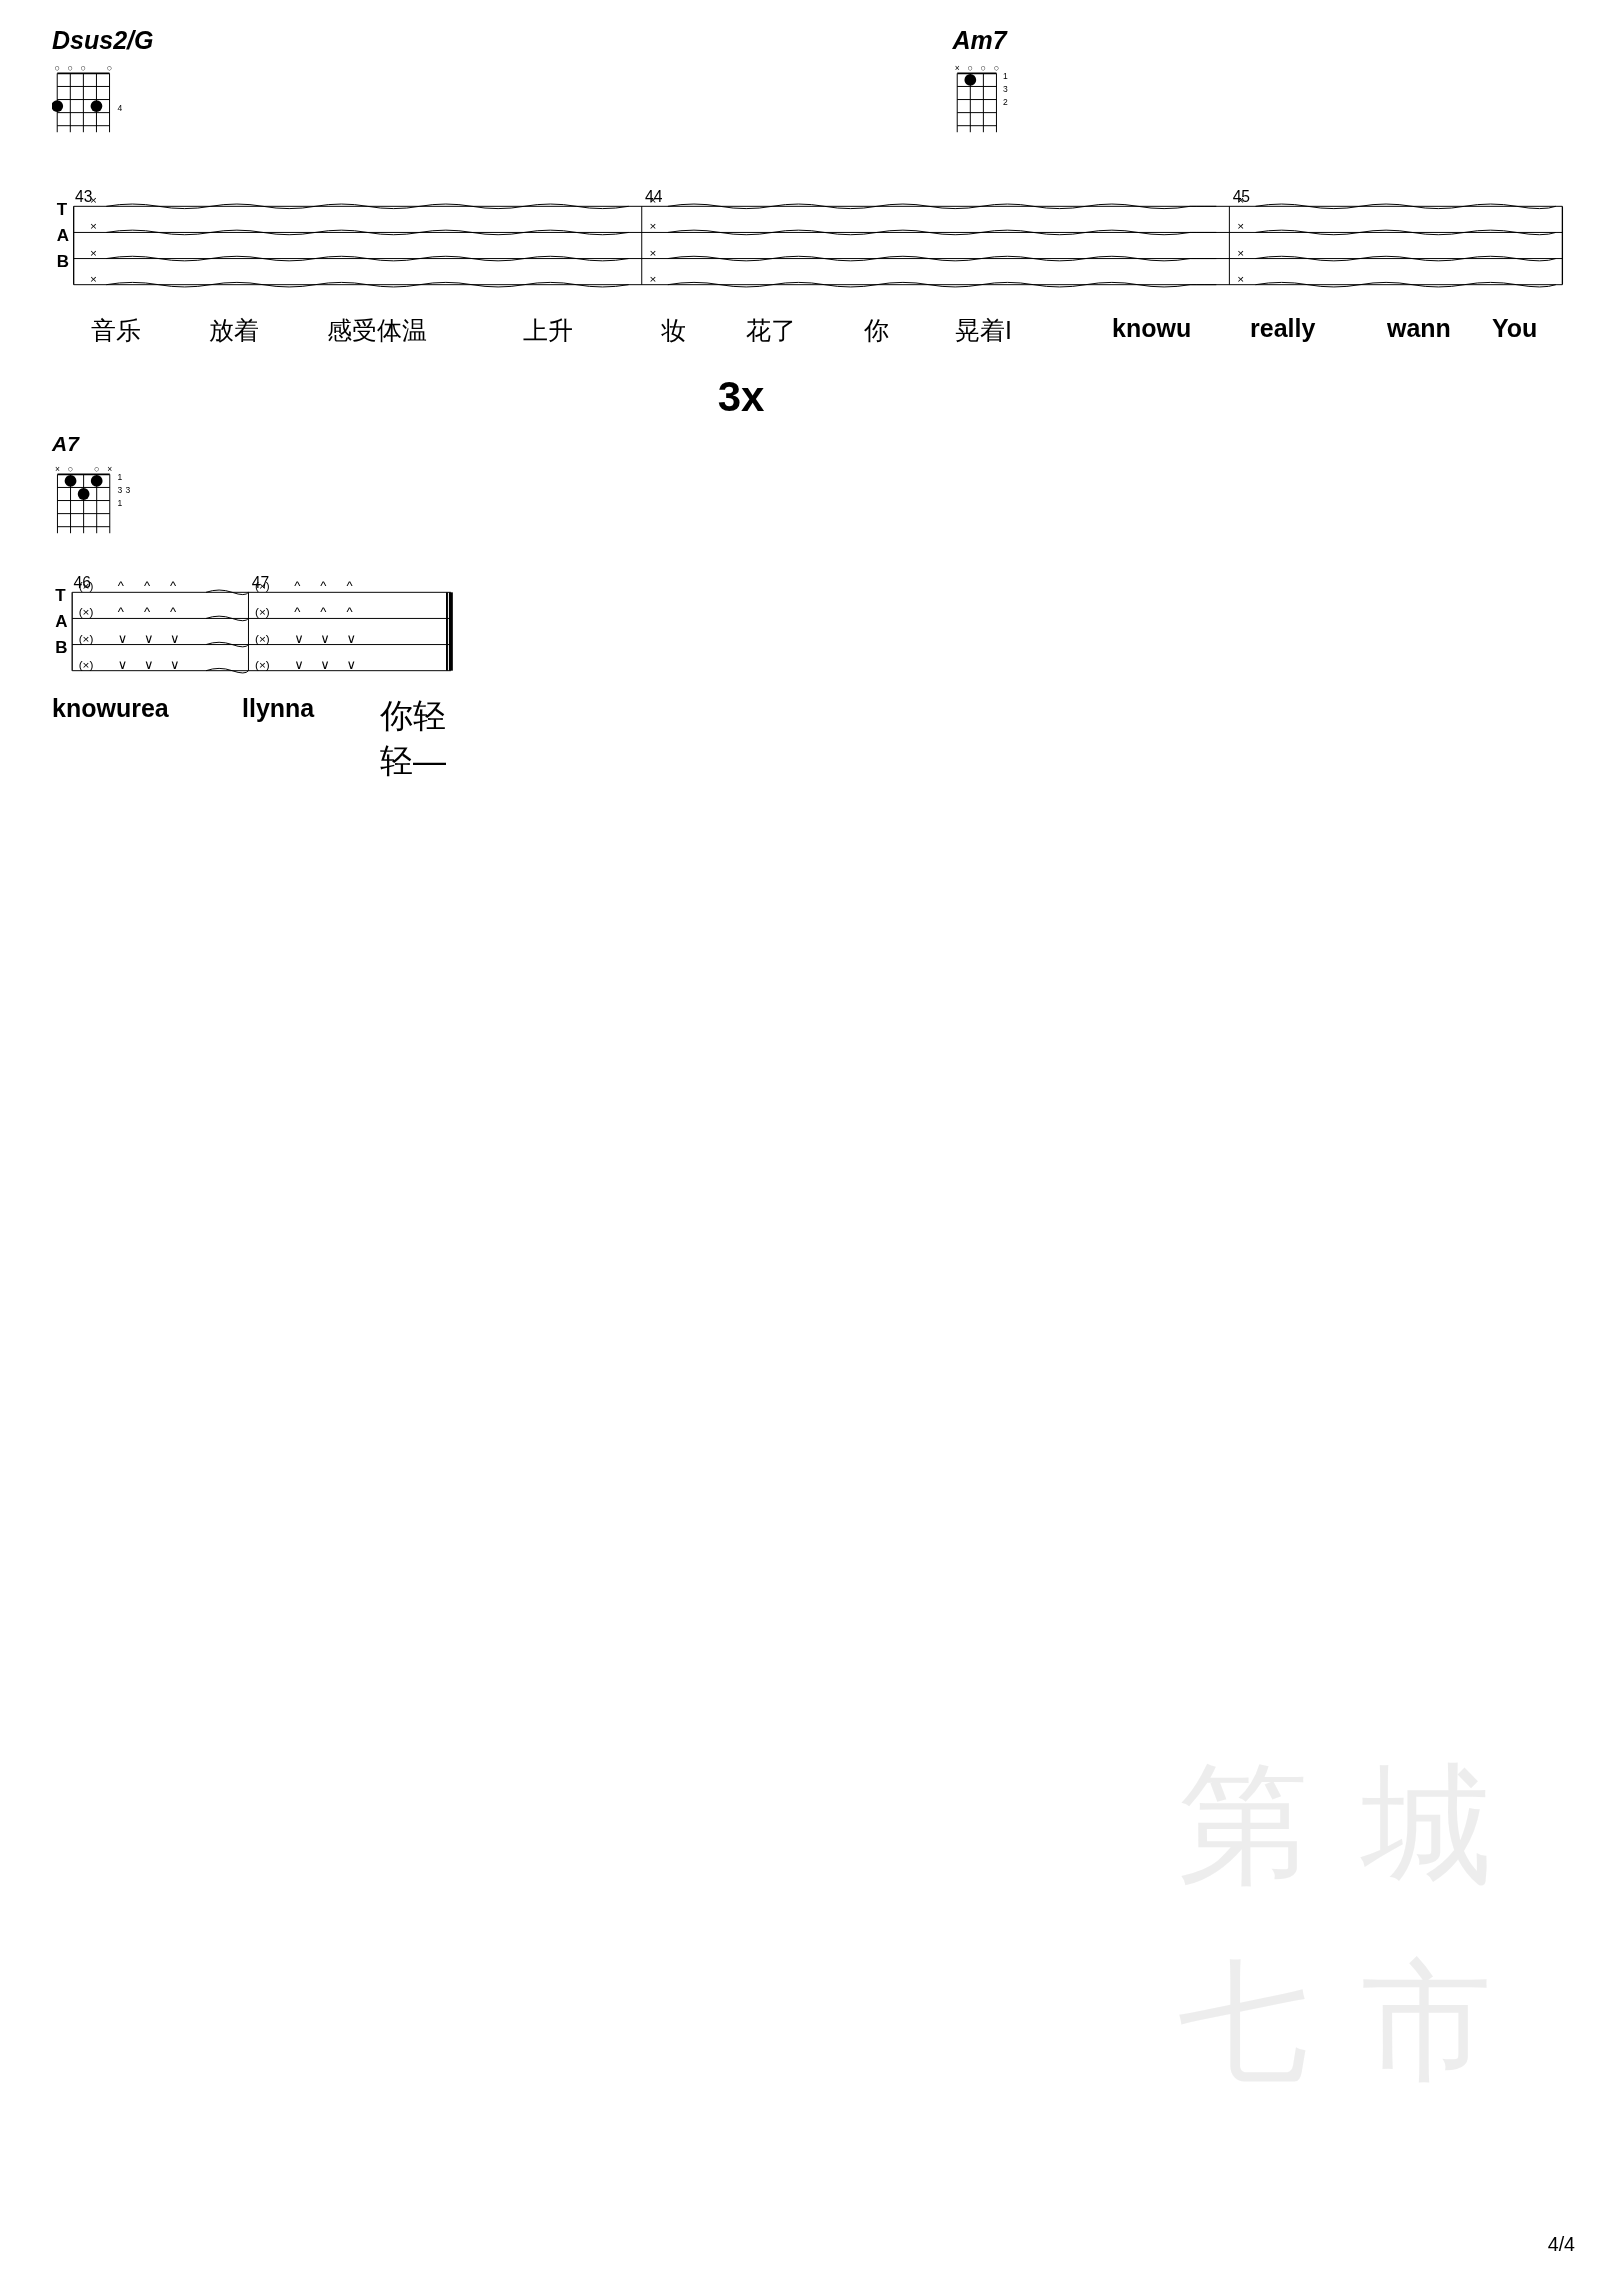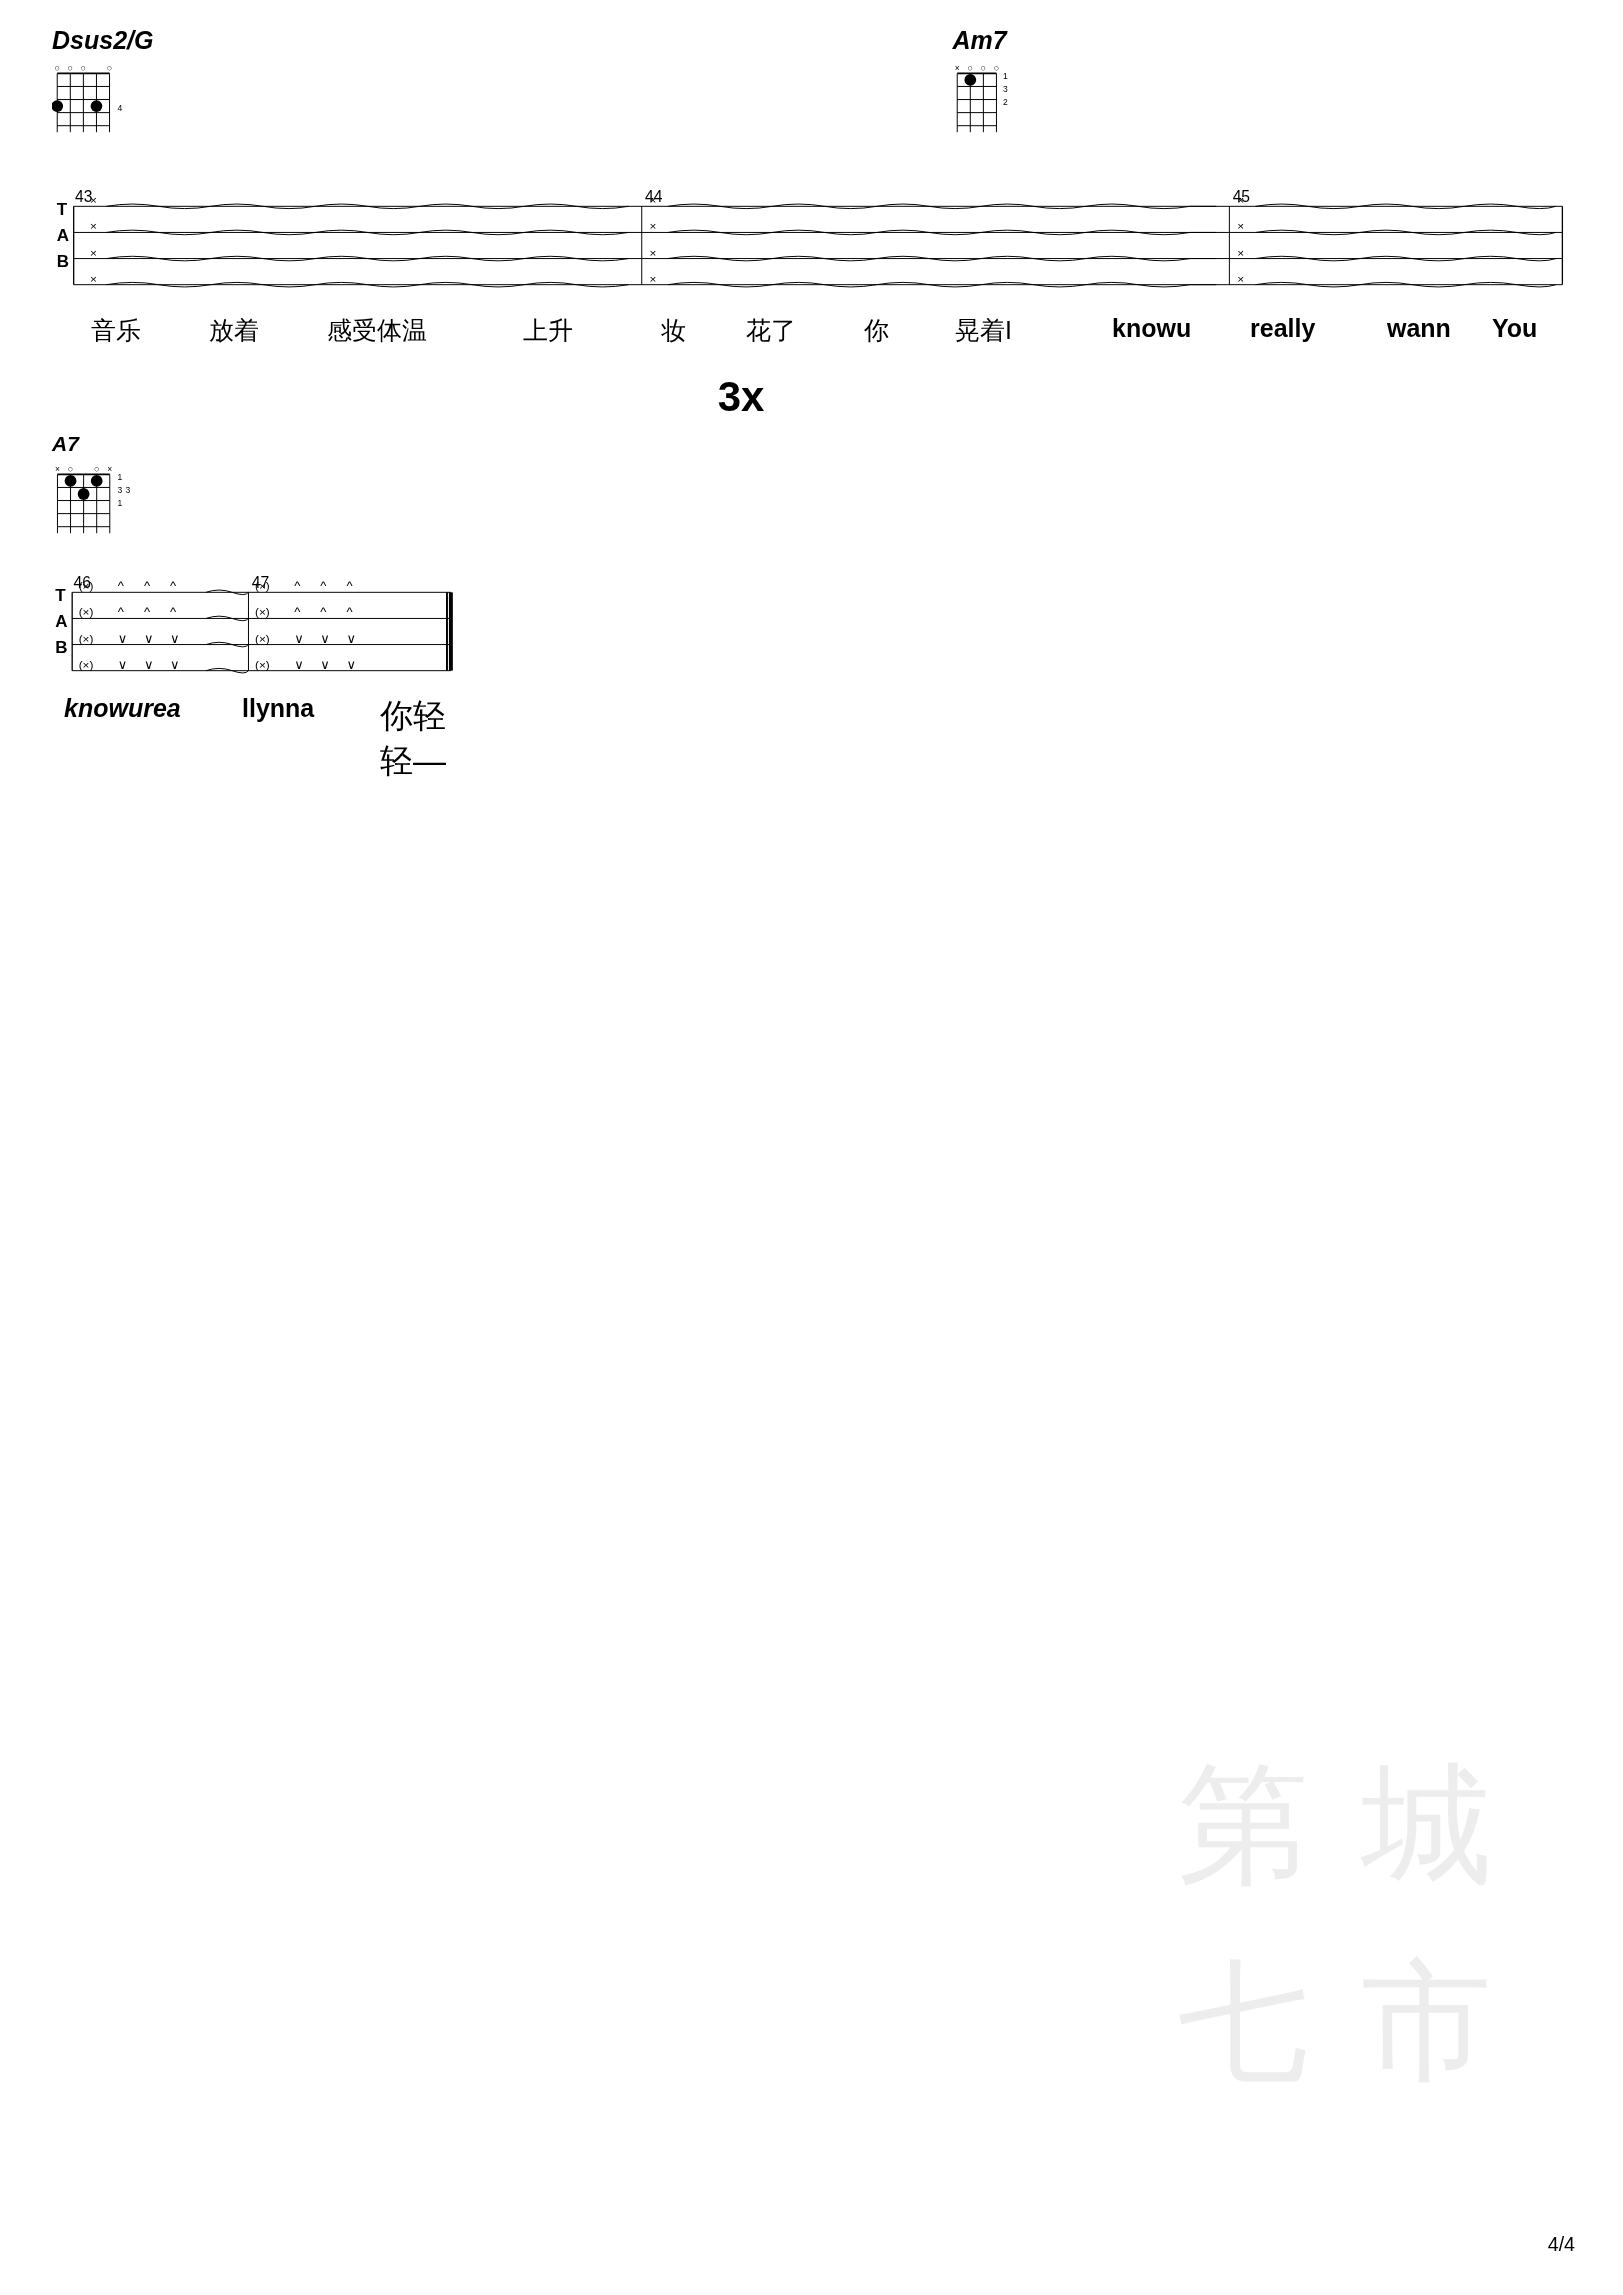--- a/index.html
+++ b/index.html
@@ -273,21 +273,21 @@
       <text x="410" y="102" font-size="20">∨</text>
       <text x="450" y="102" font-size="20">∨</text>
       <text x="370" y="142" font-size="20">∨</text>
       <text x="410" y="142" font-size="20">∨</text>
       <text x="450" y="142" font-size="20">∨</text>
 
     </svg>
   </div>
 
   <div style="position:absolute; top:694px; left:52px; width:406px; display:flex; align-items:baseline;">
-    <span style="font-size:25px; font-weight:bold; position:absolute; left:12px;font-style:italic;">knowurea</span>
+    <span style="font-size:25px; font-weight:bold; position:absolute; left:0;">knowurea</span>
     <span style="font-size:25px; font-weight:bold; position:absolute; left:190px;">llynna</span>
     <span style="font-size:33px; position:absolute; left:328px;">你轻轻—</span>
   </div>
 
   <div style="position:absolute; bottom:183px; right:131px; opacity:0.2; display:flex; flex-direction:column; align-items:center; gap:19.6px;">
     <div style="display:flex; gap:52px;">
       <span style="font-size:131px; color:#aaa; font-weight:300;">第</span>
       <span style="font-size:131px; color:#aaa; font-weight:300;">城</span>
     </div>
     <div style="display:flex; gap:52px;">

